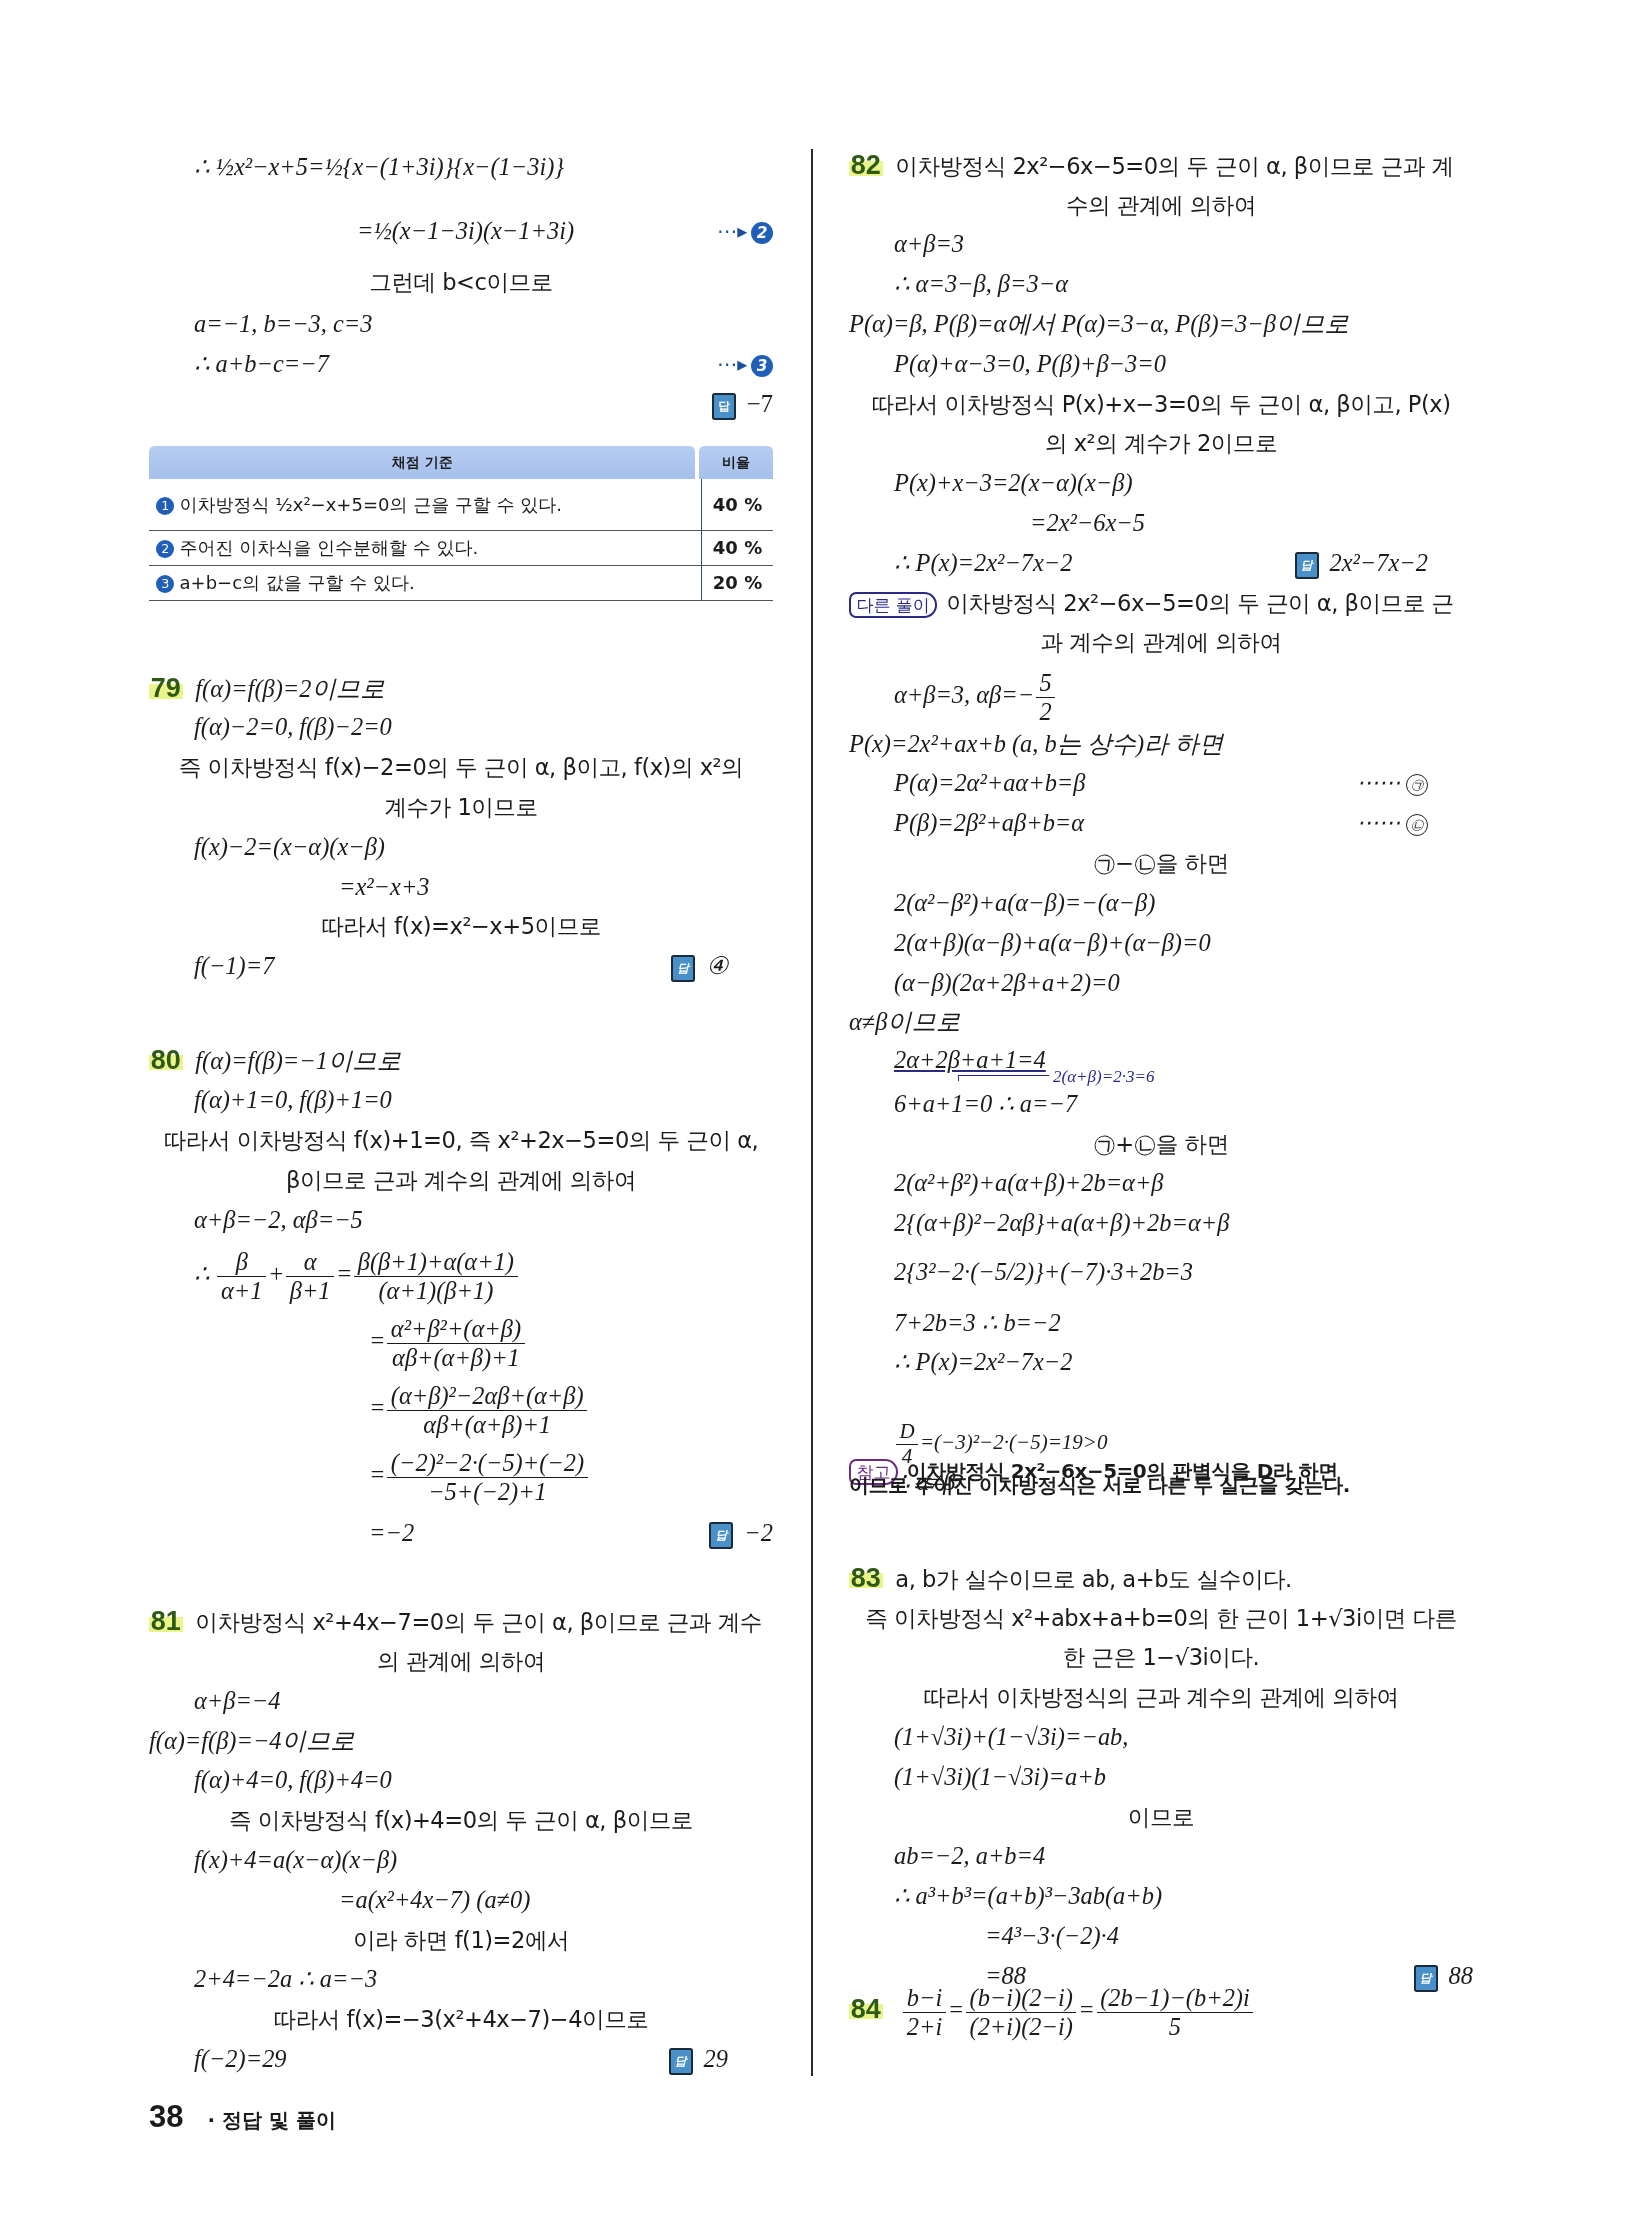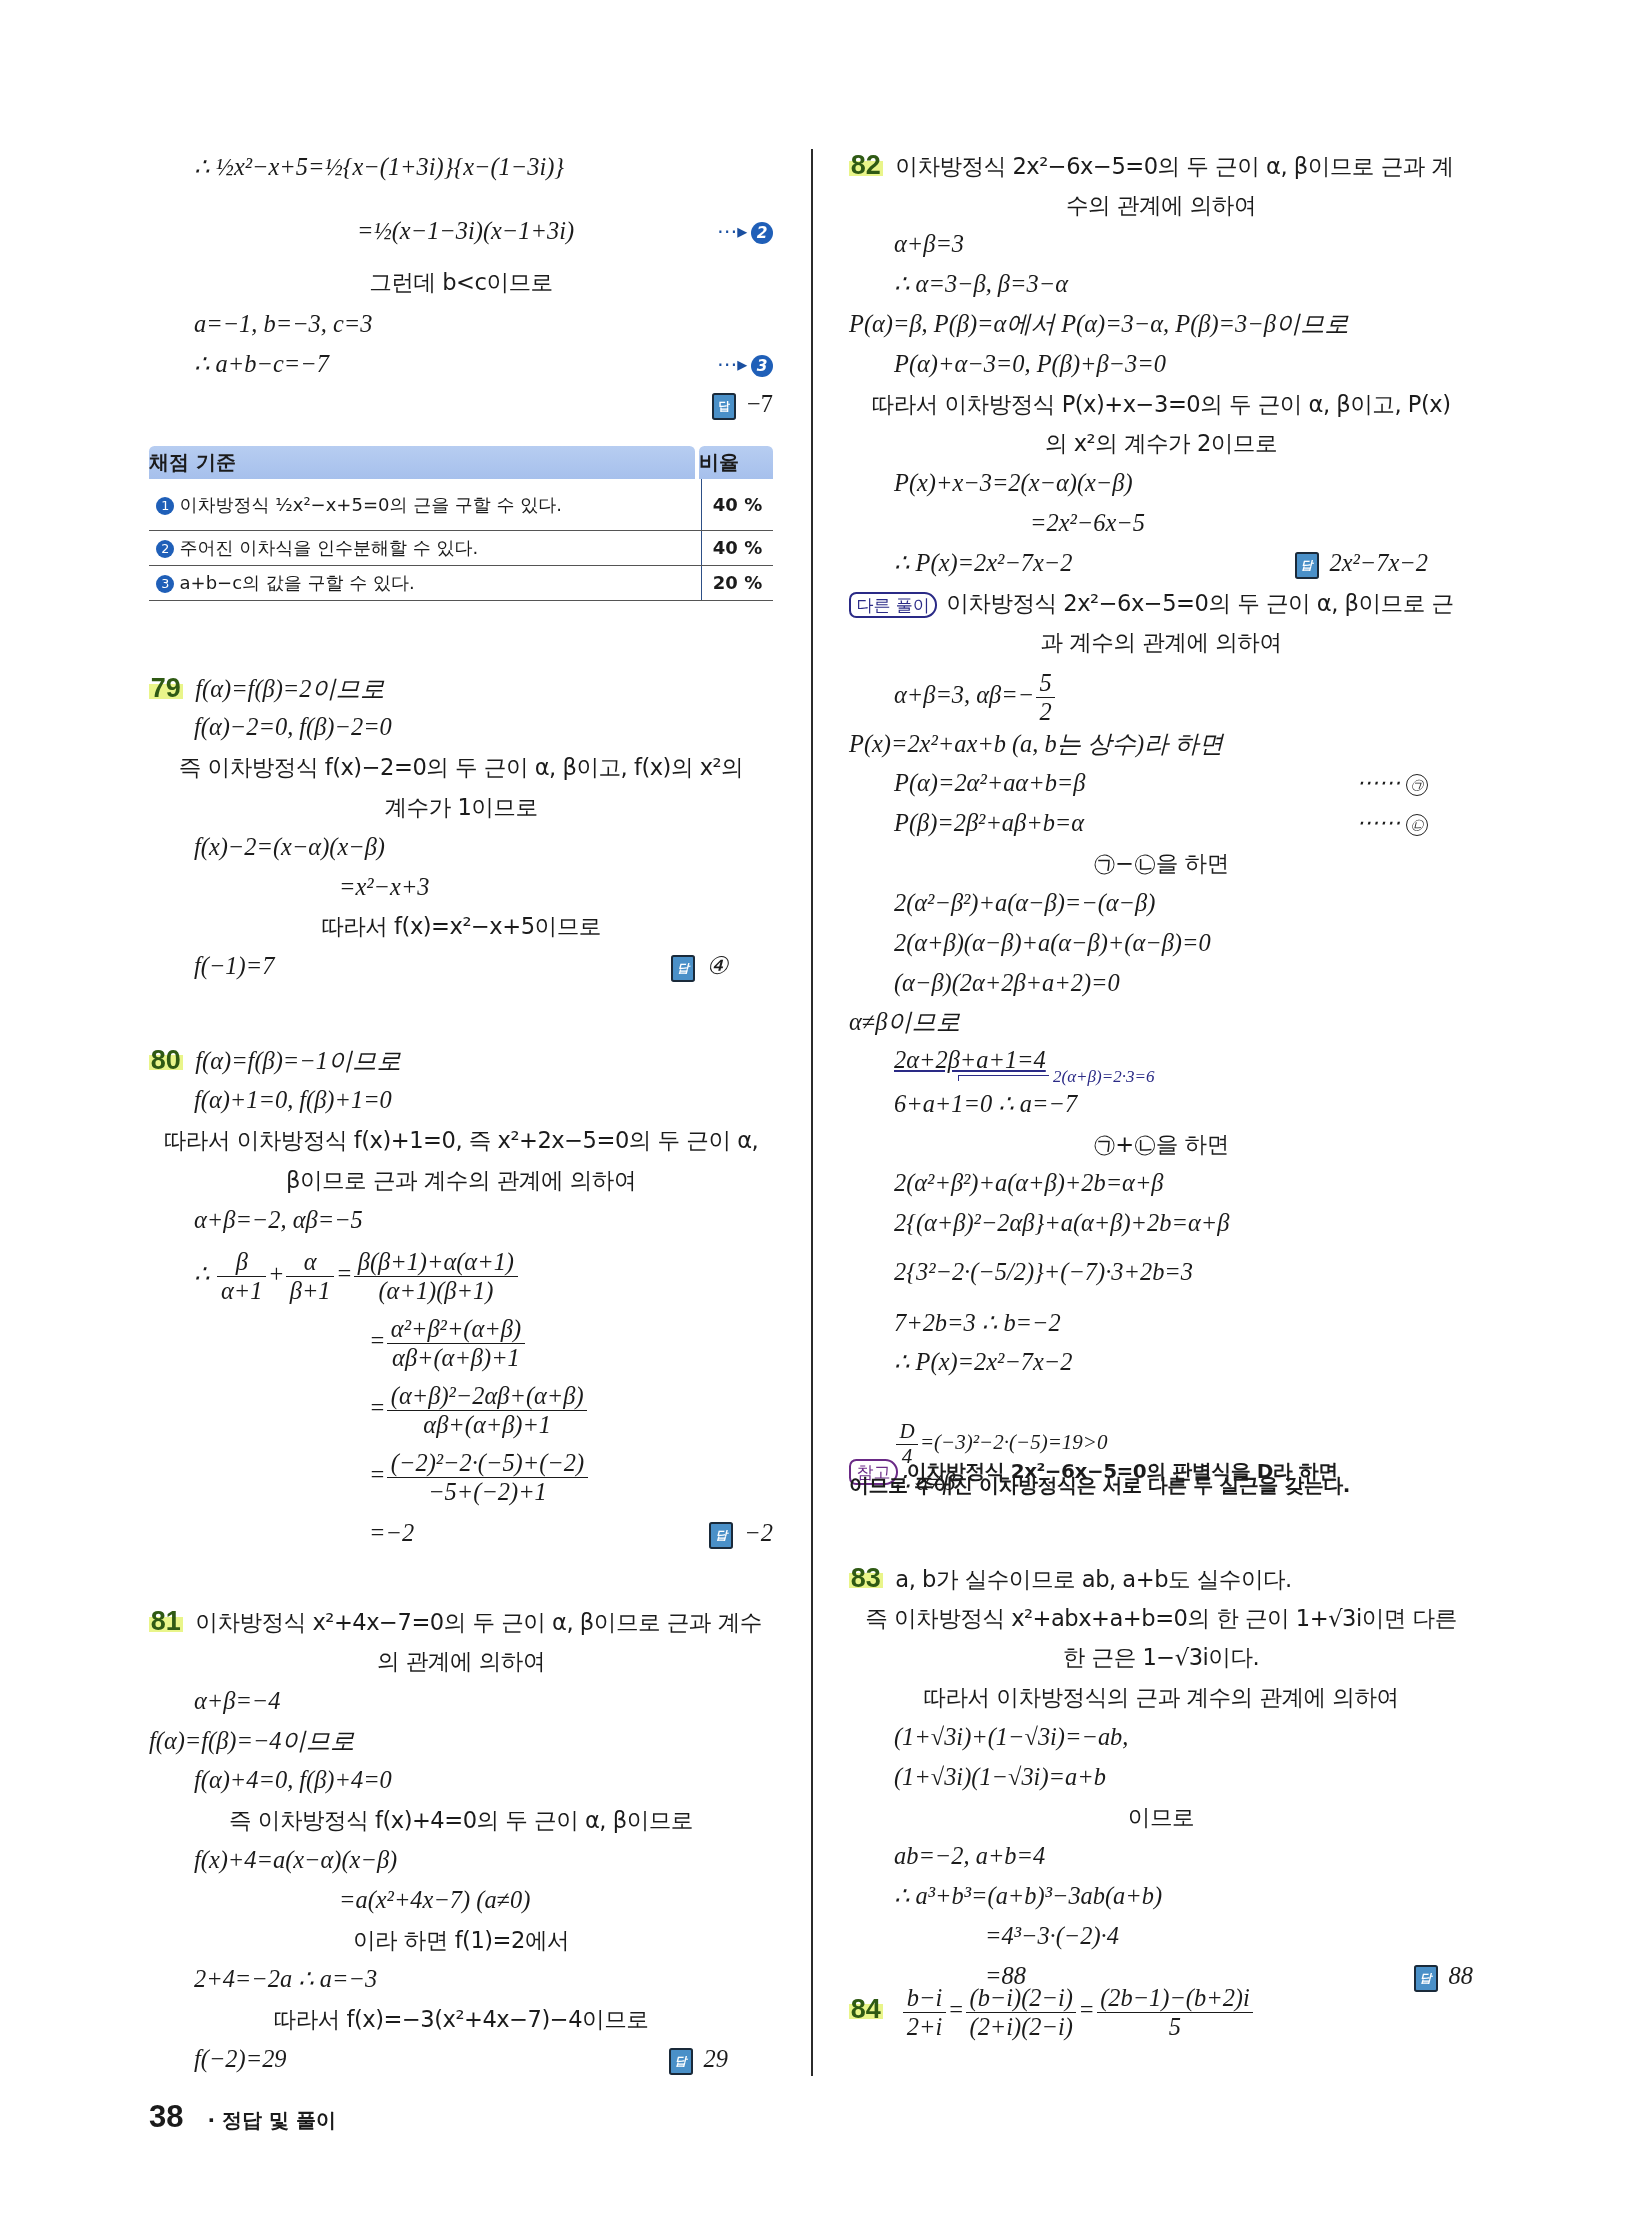--- a/index.html
+++ b/index.html
@@ -24,21 +24,21 @@
   .ans { position:absolute; right:0; font-size:24.4px; }
   .ans-icon { display:inline-block; width:20px; height:23.5px; border:2.7px solid #1a2a3a; border-radius:2.7px;
               background:#4a90c8; color:#fff; font-size:11.8px; line-height:23.5px; text-align:center;
               vertical-align:middle; margin-right:11px; font-family:"DejaVu Sans",sans-serif; font-weight:bold; }
   .frac { display:inline-block; vertical-align:middle; text-align:center; line-height:1; margin:0 1.8px; }
   .frac .n { display:block; border-bottom:1.8px solid #1b1b1b; padding:0 3.6px 1.8px; }
   .frac .d { display:block; padding:1.8px 3.6px 0; }
   .tbl { position:absolute; left:0; width:624px; top:446px; font-family:"DejaVu Sans",sans-serif; font-size:18px; }
   .tbl-h { display:flex; height:33px; }
   .tbl-h div { background:linear-gradient(#b7cdf1,#a6c0ec); border-radius:5.4px 5.4px 0 0; font-weight:bold;
-               text-align:left; line-height:33px; font-size:20px; }
+               text-align:center; line-height:33px; font-size:14px; }
   .tbl-r { display:flex; border-bottom:1.8px solid #555; }
   .tbl-r .c1 { flex:1; padding-left:7.2px; border-right:1.8px solid #2d4f86; }
   .tbl-r .c2 { width:71px; text-align:center; font-weight:bold; }
   .badge { display:inline-block; width:18px; height:18px; border-radius:50%; background:#1f5fb8; color:#fff;
            font-size:12.7px; line-height:18px; text-align:center; margin-right:5.4px; vertical-align:middle; }
   .tag { display:inline-block; border:2.7px solid #2a2a86; border-radius:7.2px 12.7px 12.7px 7.2px; color:#2a2a86;
          font-family:"DejaVu Sans",sans-serif; font-size:17px; line-height:22px; padding:0 5.4px; margin-right:9px;
          font-weight:normal; }
   .tag.purple { border-color:#6a2a86; color:#6a2a86; }
   .circ { display:inline-block; width:20px; height:20px; border:1.4px solid #222; border-radius:50%;

